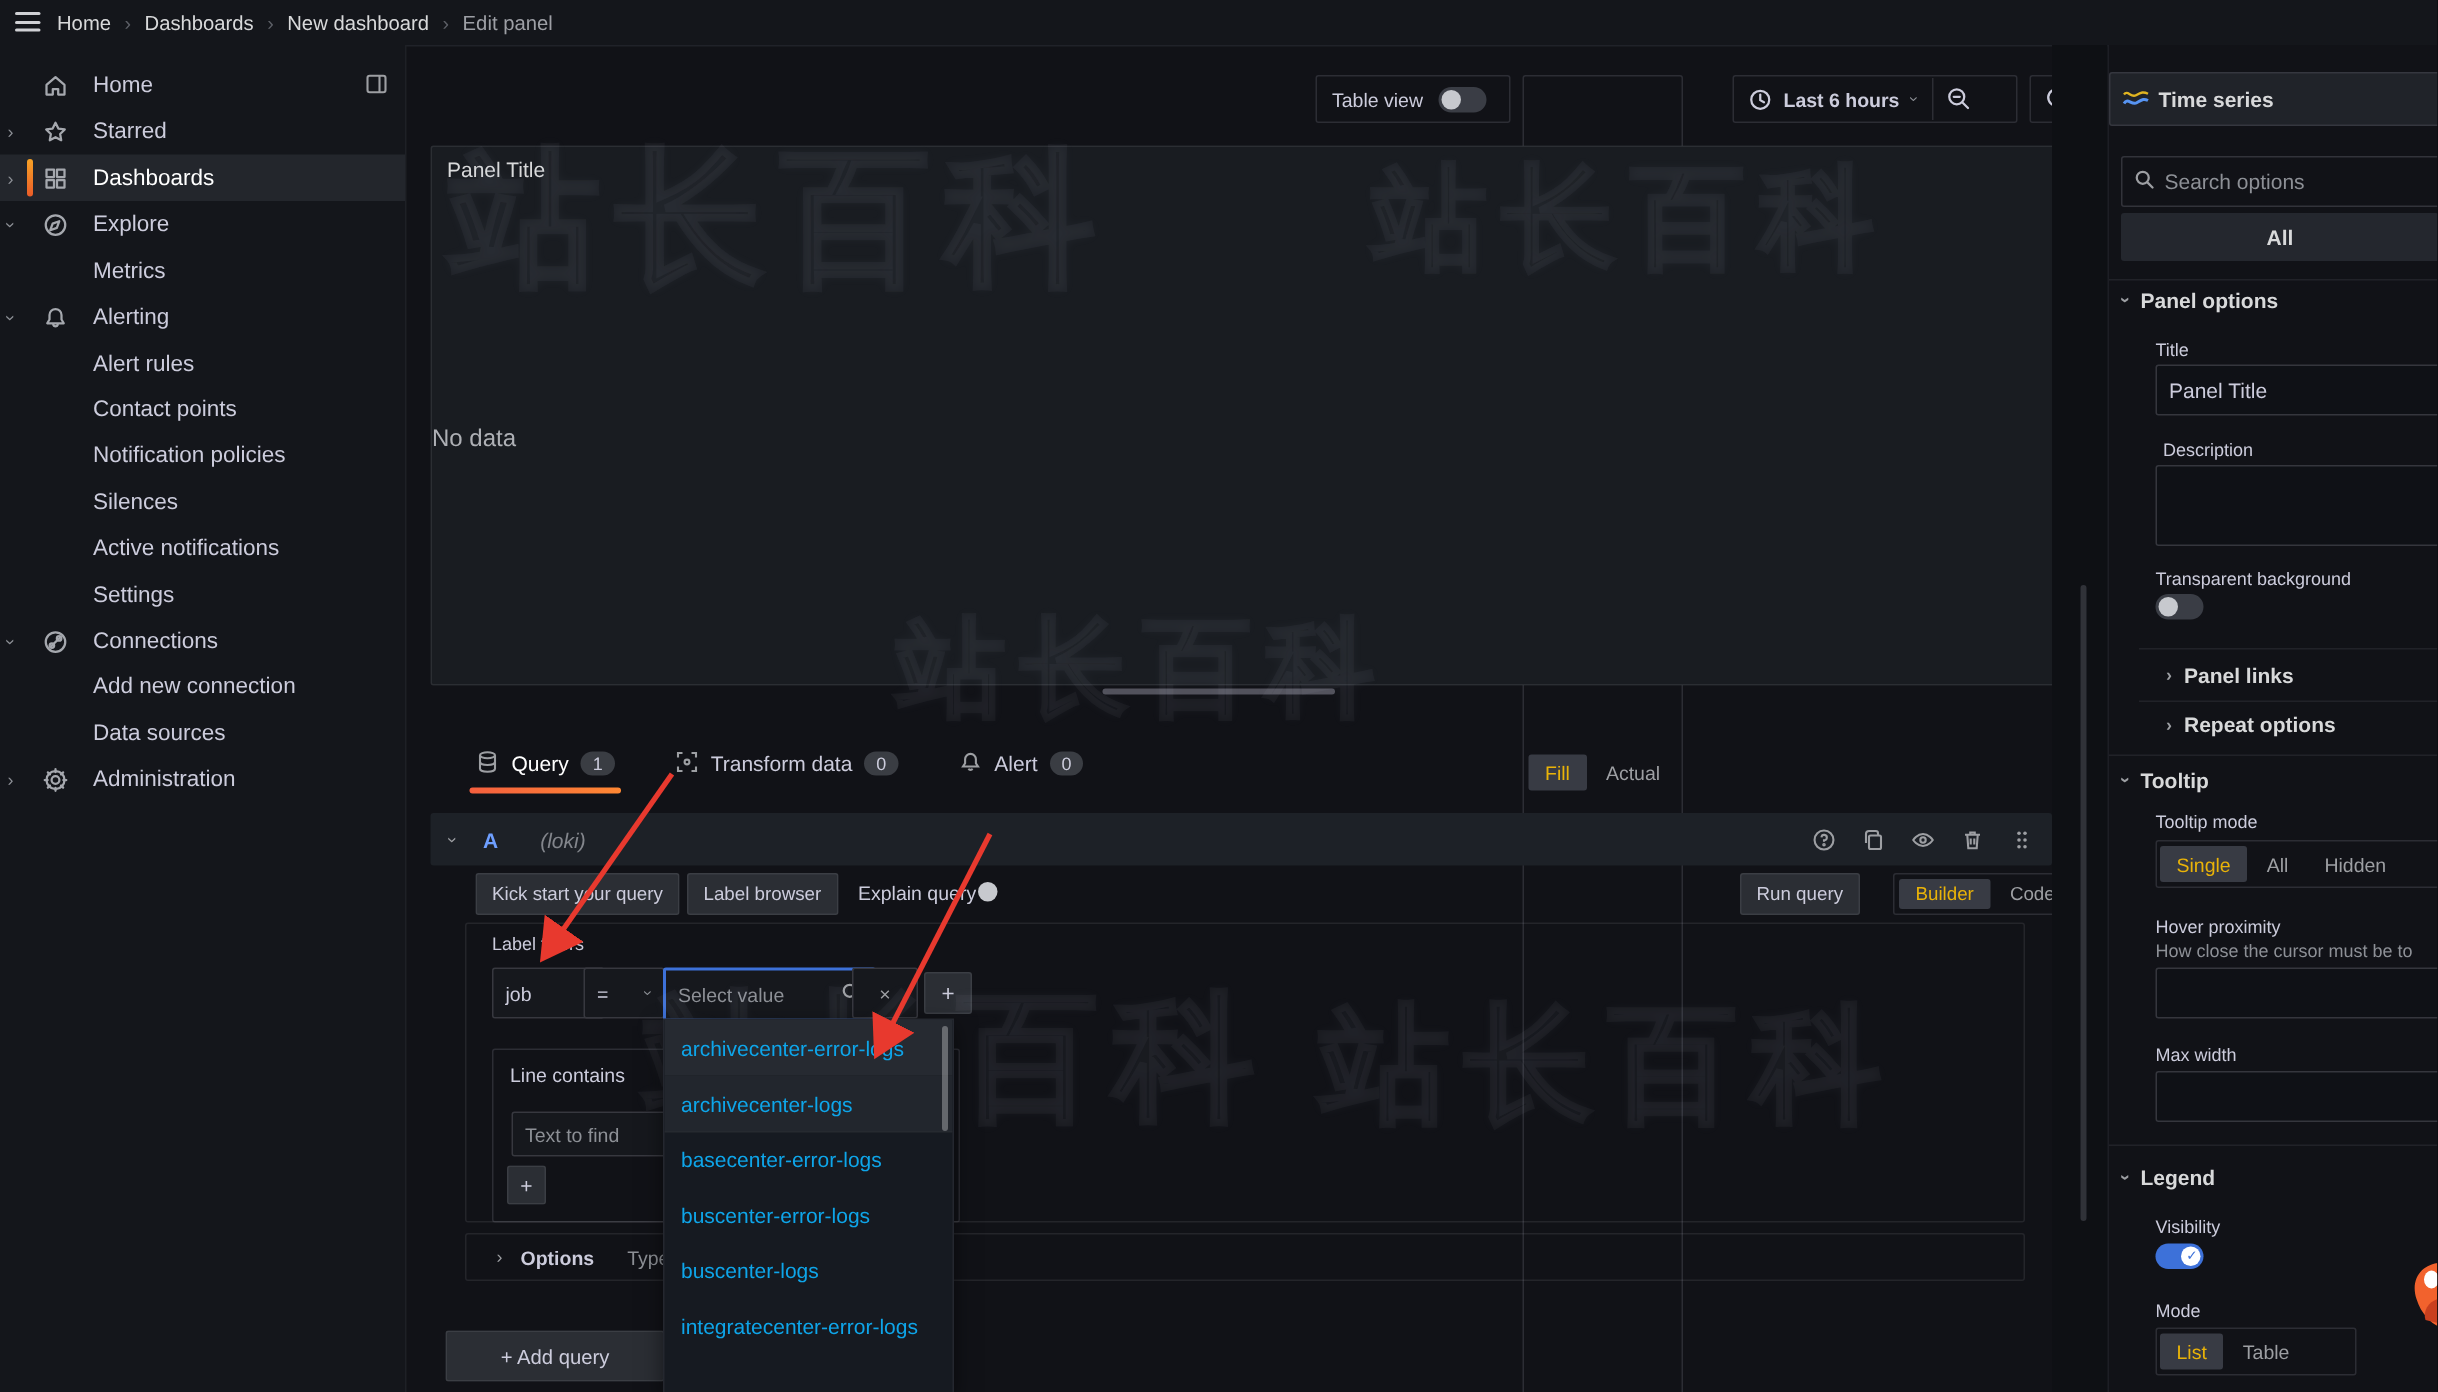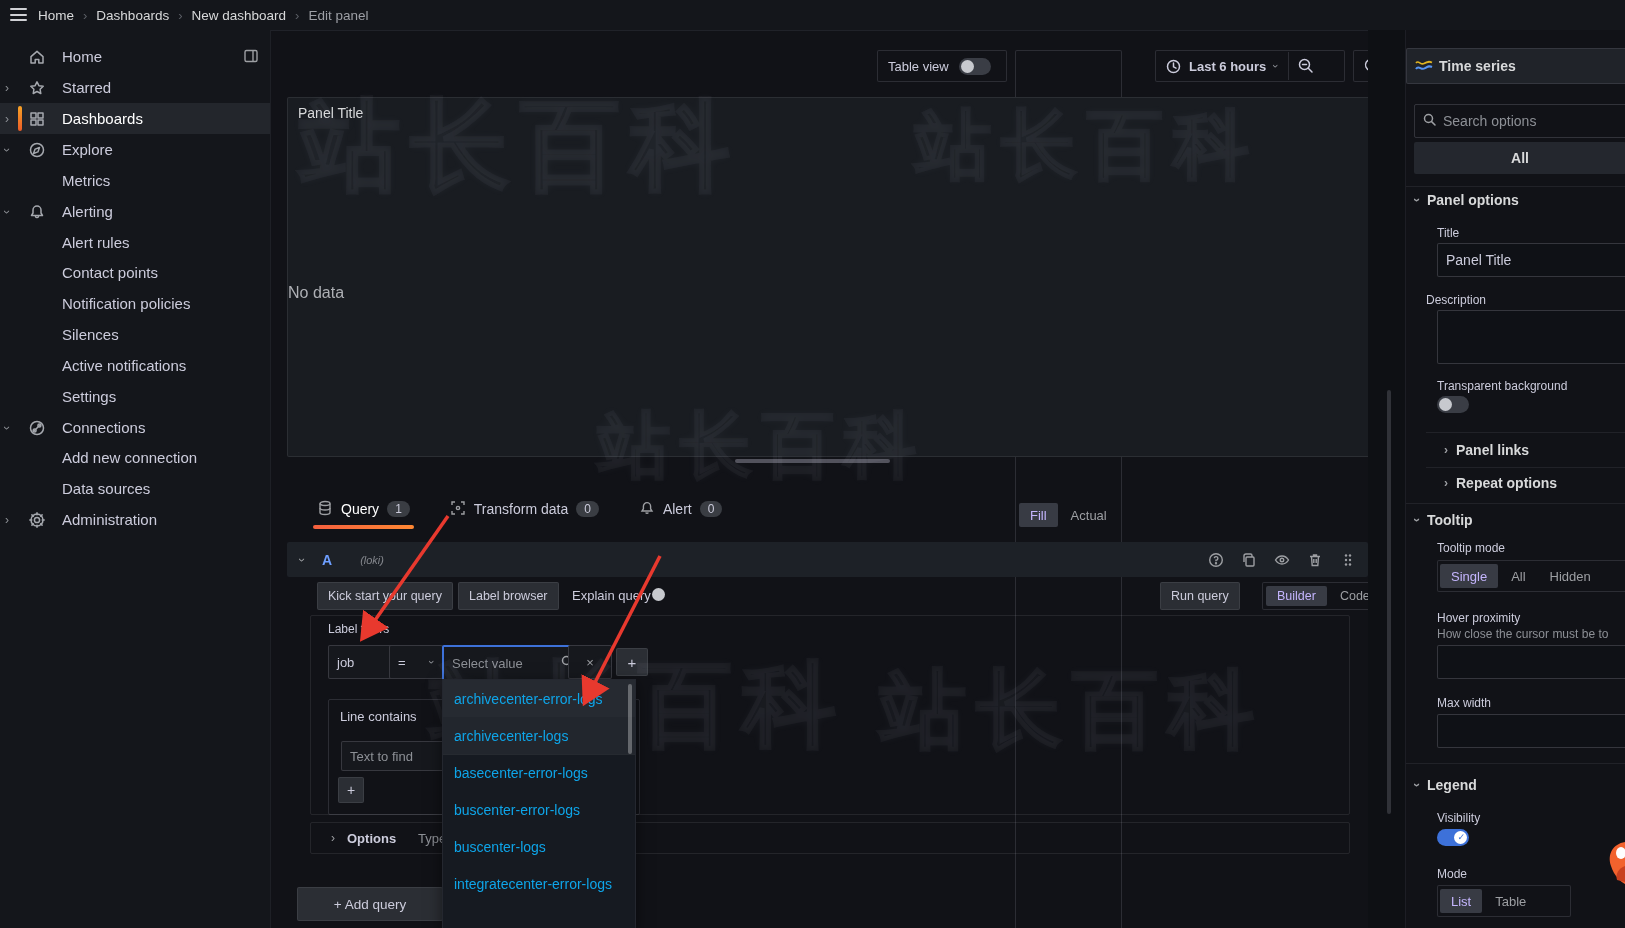--- a/index.html
+++ b/index.html
@@ -24,21 +24,21 @@
   .sicon{position:absolute;left:28px;width:18px;height:18px;}
   .sicon svg{stroke:#a5a8ae;fill:none;stroke-width:1.5;stroke-linecap:round;stroke-linejoin:round;}
   .slabel{position:absolute;left:62px;font-size:15px;color:#ccccdc;white-space:nowrap;}
   .srow.active .slabel{color:#ffffff;}
   #dock-btn{left:243px;top:48px;width:16px;height:16px;cursor:pointer;}
   #dock-btn svg{stroke:#9d9fa3;fill:none;stroke-width:1.4;}
   
   .tool-group{position:absolute;height:30px;border:1px solid rgba(204,204,220,0.15);border-radius:2px;background:#111217;display:flex;align-items:center;font-size:13px;}
   .seg{display:flex;align-items:center;height:100%;padding:0 2px;}
   .seg-item{height:24px;margin:2px 1px;padding:0 11px;display:flex;align-items:center;border-radius:2px;color:#9d9fa3;font-weight:500;cursor:pointer;}
-  .seg-item.sel{background:#383b44;color:#c4b5fd;}
+  .seg-item.sel{background:#383b44;color:#eab308;}
   .toggle{width:32px;height:17px;border-radius:9px;background:#3a3d45;position:relative;cursor:pointer;flex:none;}
   .toggle::after{content:"";position:absolute;left:2px;top:2px;width:13px;height:13px;border-radius:50%;background:#c7c9ce;}
   .toggle.on{background:#3d71d9;}
   .toggle.on::after{left:auto;right:2px;background:#ffffff;}
   .toggle.on .tick{position:absolute;right:4px;top:3px;font-size:9px;color:#3d71d9;z-index:1;font-weight:bold;}
   .icon-sm svg{stroke:#ccccdc;fill:none;stroke-width:1.5;stroke-linecap:round;}
   
   #viz-panel{left:287px;top:97px;width:1081px;height:358px;background:#191c21;border:1px solid rgba(204,204,220,0.10);border-radius:2px;}
   #viz-title{position:absolute;left:10px;top:7px;font-size:14px;font-weight:500;color:#d8d9da;}
   #no-data{position:absolute;left:0;right:0;top:186px;text-align:left;font-size:16px;color:#aeb0b5;}
@@ -47,21 +47,21 @@
   #qtabs{left:287px;top:495px;height:36px;display:flex;gap:40px;padding-left:30px;align-items:flex-start;}
   .qtab{position:relative;display:flex;align-items:center;gap:8px;height:28px;cursor:pointer;font-size:14px;color:#ccccdc;}
   .qtab .ticon svg{stroke:#9d9fa3;fill:none;stroke-width:1.4;}
   .qtab.active{color:#ffffff;font-weight:500;}
   .qtab.active::after{content:"";position:absolute;left:-4px;right:-4px;bottom:-6px;height:4px;border-radius:2px;background:linear-gradient(90deg,#f55f3e,#ff8833);}
   .badge{background:#3a3d43;color:#ccccdc;font-size:12px;border-radius:9px;padding:1px 8px;}
   
   #qheader{left:287px;top:542px;width:1081px;height:35px;background:#1d2127;border-radius:2px;display:flex;align-items:center;}
   #qheader .chev{margin-left:13px;color:#9d9fa3;font-size:12px;transform:rotate(90deg);cursor:pointer;}
   #qref{margin-left:18px;color:#6e9fff;font-weight:600;font-size:14px;cursor:pointer;}
-  #qds{margin-left:28px;color:#83868c;font-style:italic;font-size:11px;}
+  #qds{margin-left:28px;color:#83868c;font-style:italic;font-size:14px;}
   #qicons{margin-left:auto;margin-right:12px;display:flex;gap:17px;align-items:center;}
   #qicons .qi{width:16px;height:16px;cursor:pointer;}
   #qicons svg{stroke:#9d9fa3;fill:none;stroke-width:1.4;}
   .btn-sec{position:absolute;height:26px;background:#2b2e34;border:1px solid rgba(204,204,220,0.10);border-radius:2px;display:flex;align-items:center;padding:0 10px;font-size:12.5px;font-weight:500;color:#ccccdc;cursor:pointer;white-space:nowrap;}
   #builder-box{left:310px;top:615px;width:1038px;height:198px;border:1px solid rgba(204,204,220,0.10);border-radius:2px;}
   .mini-label{position:absolute;font-size:12px;font-weight:500;color:#ccccdc;}
   .fld{position:absolute;height:32px;background:#16181d;border:1px solid rgba(204,204,220,0.18);border-radius:2px;display:flex;align-items:center;padding:0 8px;font-size:13px;color:#ccccdc;cursor:pointer;}
   .fld .fchev{margin-left:auto;color:#8d9096;font-size:11px;transform:rotate(90deg);}
   .fld.focus{border:2px solid #3d71d9;}
   .ph{color:#8d9096;}
@@ -412,21 +412,21 @@
     <div class="pane-div" style="top:156px"></div>
 
     <div class="sec-head" style="left:9px;top:162px">
       <span class="c down">›</span>
       <span>Panel options</span>
     </div>
     <span class="pane-label" style="left:31px;top:196px">Title</span>
     <div class="pane-input" style="left:31px;top:213px;width:200px">
       <span>Panel Title</span>
     </div>
-    <span class="pane-label" style="left:20px;top:263px">Description</span>
+    <span class="pane-label" style="left:36px;top:263px">Description</span>
     <div class="pane-input" style="left:31px;top:280px;width:200px;height:52px"></div>
     <span class="pane-label" style="left:31px;top:349px">Transparent background</span>
     <span class="toggle" style="position:absolute;left:31px;top:366px"></span>
     <div class="pane-div" style="top:402px;left:20px;width:200px"></div>
 
     <div class="sec-head" style="left:38px;top:412px">
       <span class="c">›</span>
       <span>Panel links</span>
     </div>
     <div class="pane-div" style="top:437px;left:20px;width:200px"></div>

